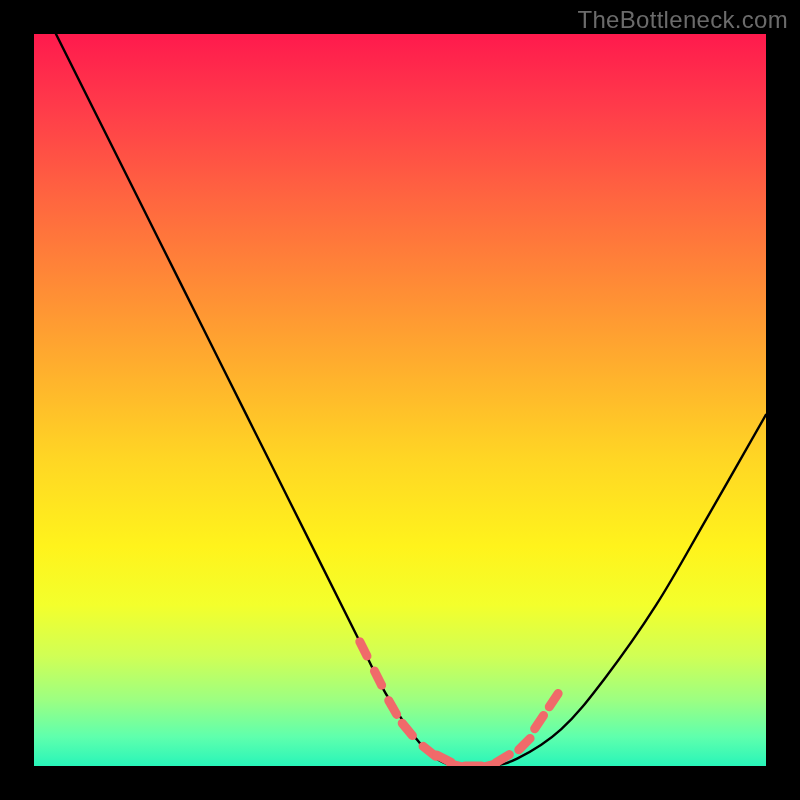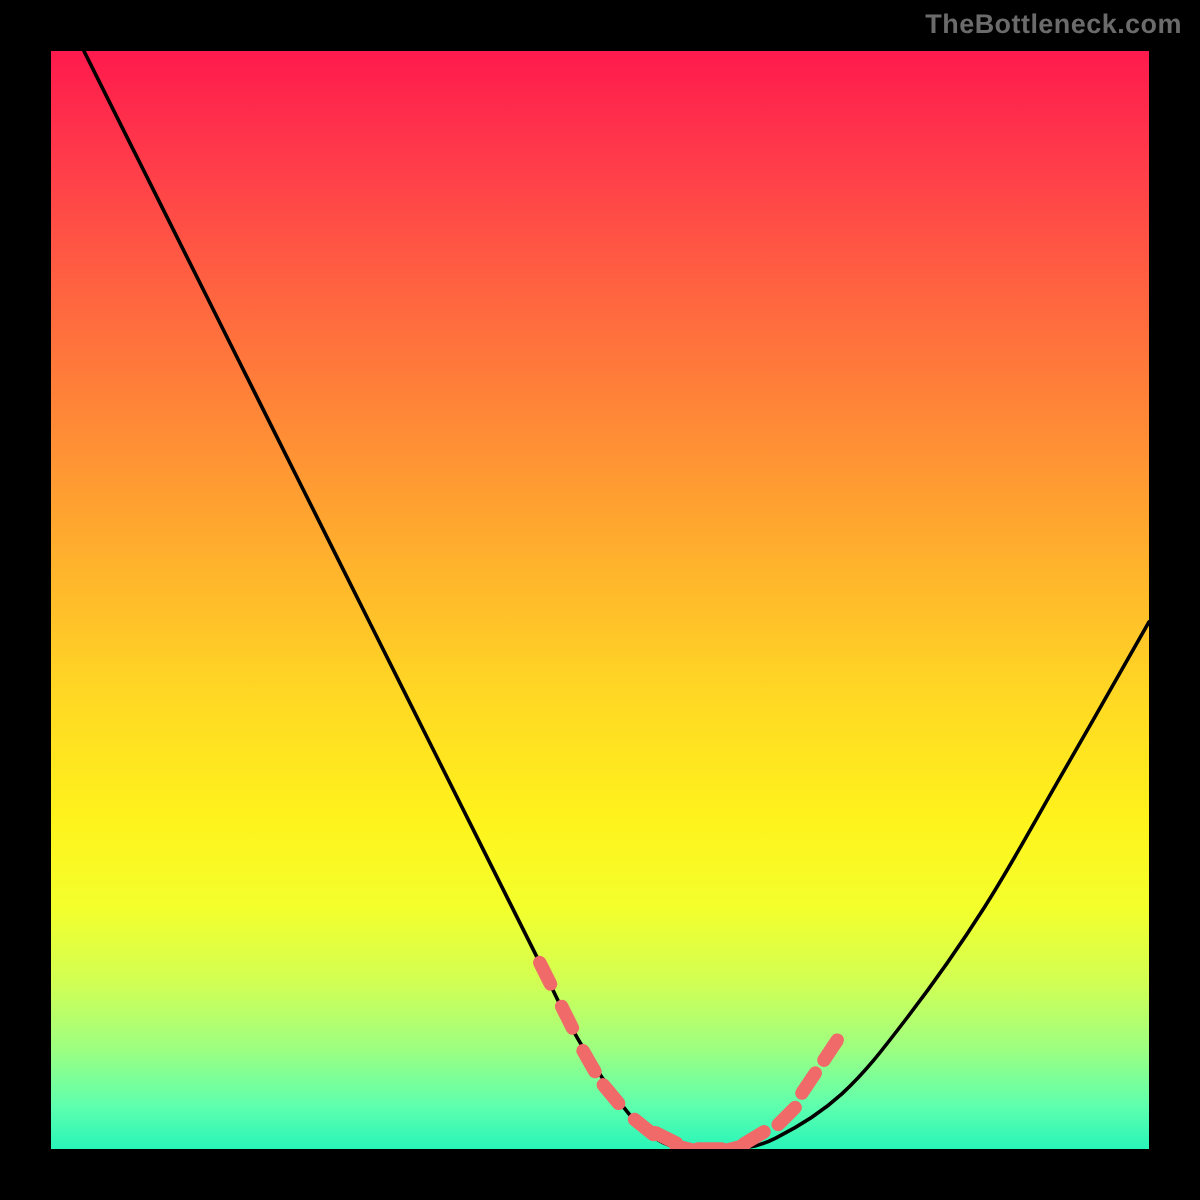--- a/index.html
+++ b/index.html
@@ -43,22 +43,22 @@
     left: 0;
     top: 0;
     width: 732px;
     height: 732px;
   }
   .watermark {
     position: absolute;
     top: 6px;
     right: 12px;
     color: #6b6b6b;
-    font-size: 18px;
-    font-weight: 700;
+    font-size: 24px;
+    font-weight: 400;
     letter-spacing: 0.3px;
     user-select: none;
   }
 </style>
 </head>
 <body>
 
 <div class="stage">
 
   <div class="plot-area">

